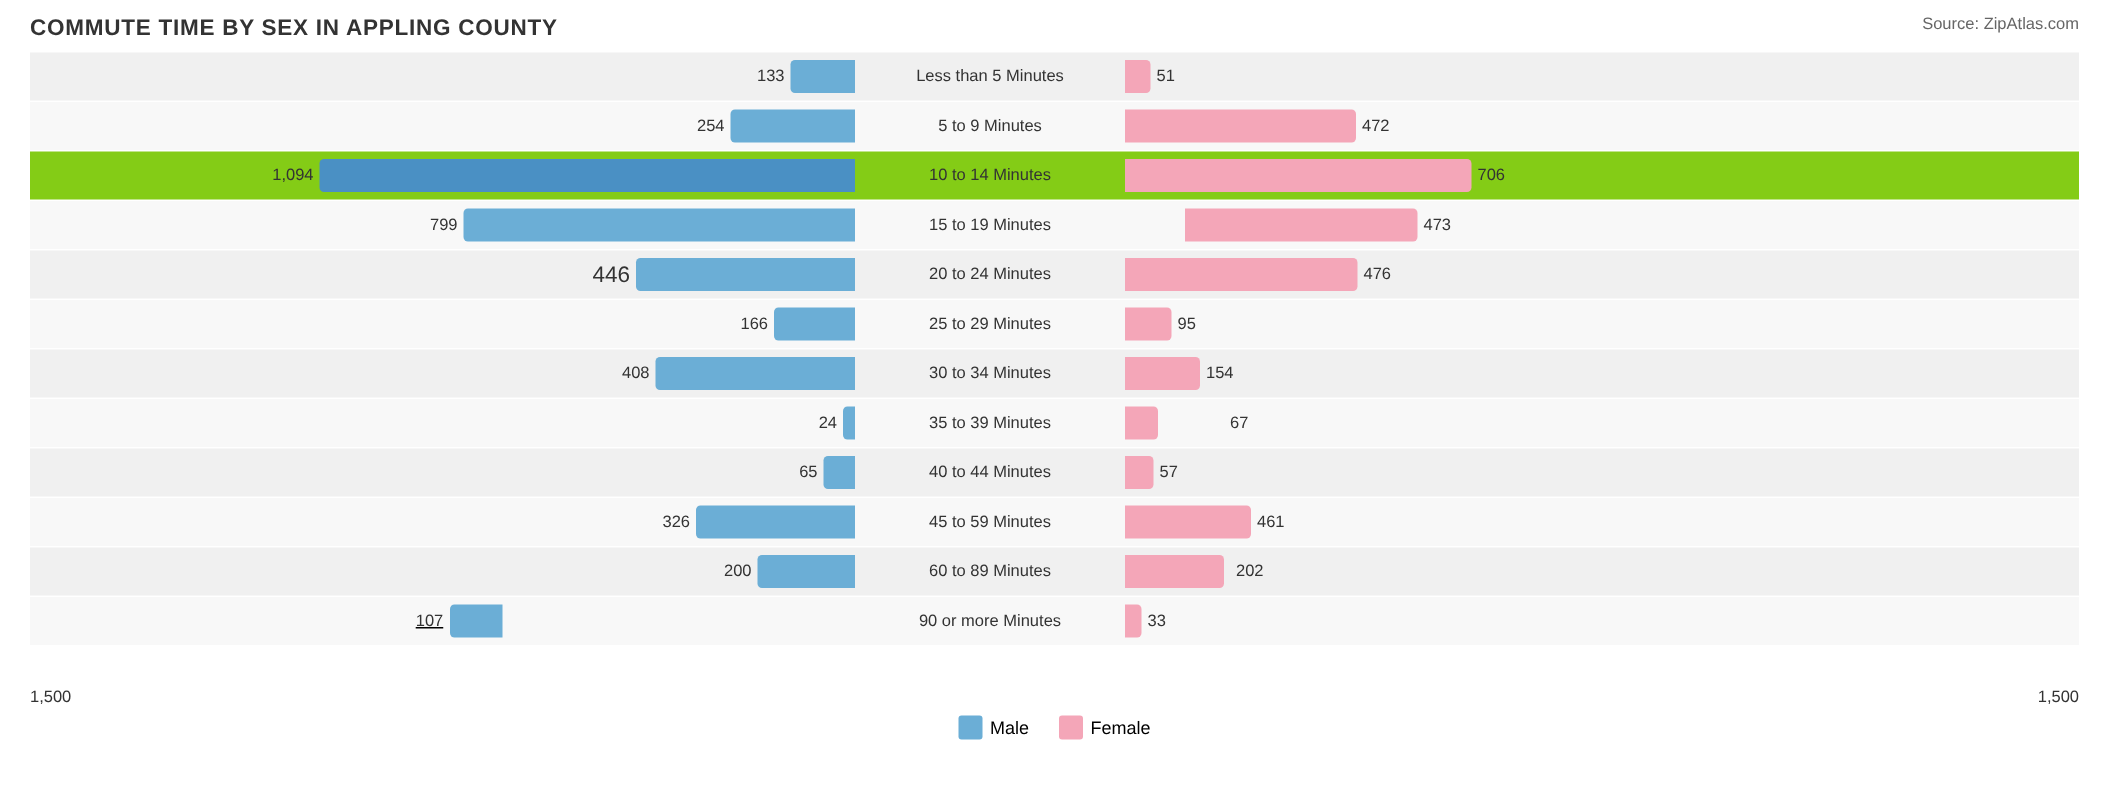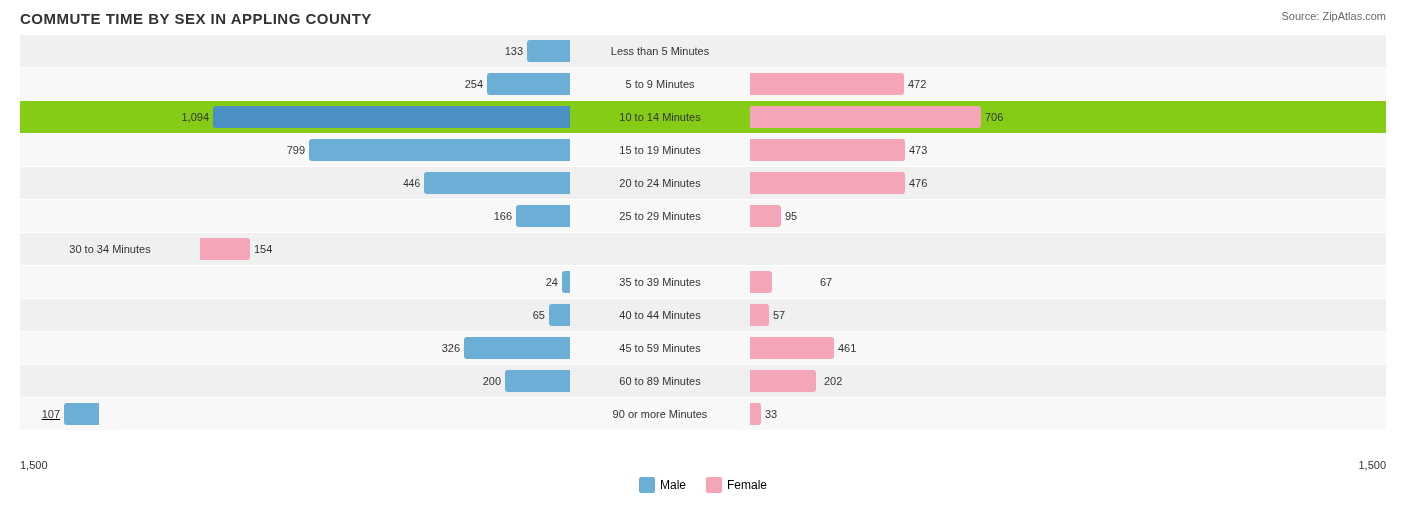--- a/index.html
+++ b/index.html
@@ -85,20 +85,24 @@
   <div class="chart-title">COMMUTE TIME BY SEX IN APPLING COUNTY</div>
   <div class="source">Source: ZipAtlas.com</div>
 
   <div class="chart-area" id="chart-area">
   <div class="row" style="background: rgb(240, 240, 240); display: flex; align-items: center; height: 32px; margin-bottom: 1px; position: relative;">
         <div style="width: 550px; display: flex; align-items: center; justify-content: flex-end; position: relative; height: 100%;">
           <span style="font-size: 11px; color: rgb(51, 51, 51); margin-right: 4px; min-width: 40px; text-align: right;">133</span>
           <div style="width: 43px; height: 22px; background: rgb(107, 174, 214); border-radius: 3px 0px 0px 3px; position: relative;"></div>
         </div>
         <div style="width: 180px; text-align: center; font-size: 11px; color: rgb(51, 51, 51); flex-shrink: 0; padding: 0px 4px;">Less than 5 Minutes</div>
+        <div style="width: 550px; display: flex; align-items: center; position: relative; height: 100%;">
+          <div style="width: 17px; height: 22px; background: rgb(244, 166, 184); border-radius: 0px 3px 3px 0px;"></div>
+          <span style="font-size: 11px; color: rgb(51, 51, 51); margin-left: 4px;">51</span>
+        </div>
       </div>
       <div class="row" style="background: rgb(248, 248, 248); display: flex; align-items: center; height: 32px; margin-bottom: 1px; position: relative;">
         <div style="width: 550px; display: flex; align-items: center; justify-content: flex-end; position: relative; height: 100%;">
           <span style="font-size: 11px; color: rgb(51, 51, 51); margin-right: 4px; min-width: 40px; text-align: right;">254</span>
           <div style="width: 83px; height: 22px; background: rgb(107, 174, 214); border-radius: 3px 0px 0px 3px; position: relative;"></div>
         </div>
         <div style="width: 180px; text-align: center; font-size: 11px; color: rgb(51, 51, 51); flex-shrink: 0; padding: 0px 4px;">5 to 9 Minutes</div>
         <div style="width: 550px; display: flex; align-items: center; position: relative; height: 100%;">
           <div style="width: 154px; height: 22px; background: rgb(244, 166, 184); border-radius: 0px 3px 3px 0px;"></div>
           <span style="font-size: 11px; color: rgb(51, 51, 51); margin-left: 4px;">472</span>
@@ -114,48 +118,52 @@
           <div style="width: 231px; height: 22px; background: rgb(244, 166, 184); border-radius: 0px 3px 3px 0px;"></div>
           <span style="font-size: 11px; color: rgb(51, 51, 51); margin-left: 4px;">706</span>
         </div>
       </div>
       <div class="row" style="background: rgb(248, 248, 248); display: flex; align-items: center; height: 32px; margin-bottom: 1px; position: relative;">
         <div style="width: 550px; display: flex; align-items: center; justify-content: flex-end; position: relative; height: 100%;">
           <span style="font-size: 11px; color: rgb(51, 51, 51); margin-right: 4px; min-width: 40px; text-align: right;">799</span>
           <div style="width: 261px; height: 22px; background: rgb(107, 174, 214); border-radius: 3px 0px 0px 3px; position: relative;"></div>
         </div>
         <div style="width: 180px; text-align: center; font-size: 11px; color: rgb(51, 51, 51); flex-shrink: 0; padding: 0px 4px;">15 to 19 Minutes</div>
-        <div style="width: 550px; display: flex; align-items: center; position: relative; height: 100%;">
+        <div style="width: 550px; display: flex; align-items: center; position: relative; height: 100%; margin-left: 40px;">
           <div style="width: 155px; height: 22px; background: rgb(244, 166, 184); border-radius: 0px 3px 3px 0px;"></div>
           <span style="font-size: 11px; color: rgb(51, 51, 51); margin-left: 4px;">473</span>
         </div>
       </div>
       <div class="row" style="background: rgb(240, 240, 240); display: flex; align-items: center; height: 32px; margin-bottom: 1px; position: relative;">
         <div style="width: 550px; display: flex; align-items: center; justify-content: flex-end; position: relative; height: 100%;">
-          <span style="font-size: 10px; color: rgb(51, 51, 51); margin-right: 4px; min-width: 40px; text-align: right;">446</span>
+          <span style="font-size: 15px; color: rgb(51, 51, 51); margin-right: 4px; min-width: 40px; text-align: right;">446</span>
           <div style="width: 146px; height: 22px; background: rgb(107, 174, 214); border-radius: 3px 0px 0px 3px; position: relative;"></div>
         </div>
         <div style="width: 180px; text-align: center; font-size: 11px; color: rgb(51, 51, 51); flex-shrink: 0; padding: 0px 4px;">20 to 24 Minutes</div>
         <div style="width: 550px; display: flex; align-items: center; position: relative; height: 100%;">
           <div style="width: 155px; height: 22px; background: rgb(244, 166, 184); border-radius: 0px 3px 3px 0px;"></div>
           <span style="font-size: 11px; color: rgb(51, 51, 51); margin-left: 4px;">476</span>
         </div>
       </div>
       <div class="row" style="background: rgb(248, 248, 248); display: flex; align-items: center; height: 32px; margin-bottom: 1px; position: relative;">
         <div style="width: 550px; display: flex; align-items: center; justify-content: flex-end; position: relative; height: 100%;">
           <span style="font-size: 11px; color: rgb(51, 51, 51); margin-right: 4px; min-width: 40px; text-align: right;">166</span>
           <div style="width: 54px; height: 22px; background: rgb(107, 174, 214); border-radius: 3px 0px 0px 3px; position: relative;"></div>
         </div>
         <div style="width: 180px; text-align: center; font-size: 11px; color: rgb(51, 51, 51); flex-shrink: 0; padding: 0px 4px;">25 to 29 Minutes</div>
         <div style="width: 550px; display: flex; align-items: center; position: relative; height: 100%;">
           <div style="width: 31px; height: 22px; background: rgb(244, 166, 184); border-radius: 0px 3px 3px 0px;"></div>
           <span style="font-size: 11px; color: rgb(51, 51, 51); margin-left: 4px;">95</span>
         </div>
       </div>
       <div class="row" style="background: rgb(240, 240, 240); display: flex; align-items: center; height: 32px; margin-bottom: 1px; position: relative;">
+        <div style="width: 550px; display: flex; align-items: center; justify-content: flex-end; position: relative; height: 100%;">
+          <span style="font-size: 11px; color: rgb(51, 51, 51); margin-right: 4px; min-width: 40px; text-align: right;">408</span>
+          <div style="width: 133px; height: 22px; background: rgb(107, 174, 214); border-radius: 3px 0px 0px 3px; position: relative;"></div>
+        </div>
         <div style="width: 180px; text-align: center; font-size: 11px; color: rgb(51, 51, 51); flex-shrink: 0; padding: 0px 4px;">30 to 34 Minutes</div>
         <div style="width: 550px; display: flex; align-items: center; position: relative; height: 100%;">
           <div style="width: 50px; height: 22px; background: rgb(244, 166, 184); border-radius: 0px 3px 3px 0px;"></div>
           <span style="font-size: 11px; color: rgb(51, 51, 51); margin-left: 4px;">154</span>
         </div>
       </div>
       <div class="row" style="background: rgb(248, 248, 248); display: flex; align-items: center; height: 32px; margin-bottom: 1px; position: relative;">
         <div style="width: 550px; display: flex; align-items: center; justify-content: flex-end; position: relative; height: 100%;">
           <span style="font-size: 11px; color: rgb(51, 51, 51); margin-right: 4px; min-width: 40px; text-align: right;">24</span>
           <div style="width: 8px; height: 22px; background: rgb(107, 174, 214); border-radius: 3px 0px 0px 3px; position: relative;"></div>
@@ -193,21 +201,21 @@
           <span style="font-size: 11px; color: rgb(51, 51, 51); margin-right: 4px; min-width: 40px; text-align: right;">200</span>
           <div style="width: 65px; height: 22px; background: rgb(107, 174, 214); border-radius: 3px 0px 0px 3px; position: relative;"></div>
         </div>
         <div style="width: 180px; text-align: center; font-size: 11px; color: rgb(51, 51, 51); flex-shrink: 0; padding: 0px 4px;">60 to 89 Minutes</div>
         <div style="width: 550px; display: flex; align-items: center; position: relative; height: 100%;">
           <div style="width: 66px; height: 22px; background: rgb(244, 166, 184); border-radius: 0px 3px 3px 0px;"></div>
           <span style="font-size: 11px; color: rgb(51, 51, 51); margin-left: 8px;">202</span>
         </div>
       </div>
       <div class="row" style="background: rgb(248, 248, 248); display: flex; align-items: center; height: 32px; margin-bottom: 1px; position: relative;">
-        <div style="width: 550px; display: flex; align-items: center; justify-content: flex-start; position: relative; height: 100%; text-decoration: underline;">
+        <div style="width: 550px; display: flex; align-items: center; justify-content: center; position: relative; height: 100%; text-decoration: underline;">
           <span style="font-size: 11px; color: rgb(51, 51, 51); margin-right: 4px; min-width: 40px; text-align: right;">107</span>
           <div style="width: 35px; height: 22px; background: rgb(107, 174, 214); border-radius: 3px 0px 0px 3px; position: relative;"></div>
         </div>
         <div style="width: 180px; text-align: center; font-size: 11px; color: rgb(51, 51, 51); flex-shrink: 0; padding: 0px 4px;">90 or more Minutes</div>
         <div style="width: 550px; display: flex; align-items: center; position: relative; height: 100%;">
           <div style="width: 11px; height: 22px; background: rgb(244, 166, 184); border-radius: 0px 3px 3px 0px;"></div>
           <span style="font-size: 11px; color: rgb(51, 51, 51); margin-left: 4px;">33</span>
         </div>
       </div>
     </div>

